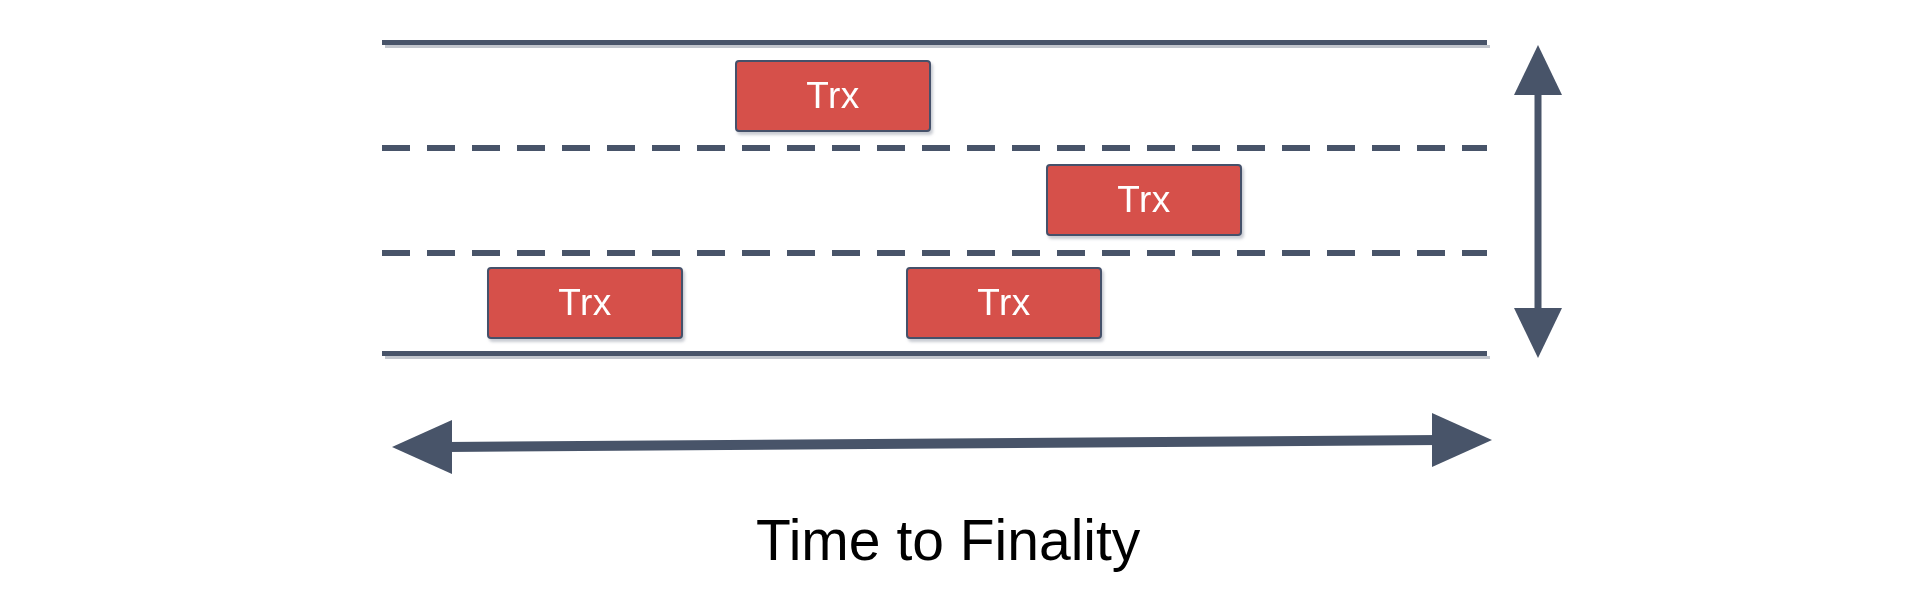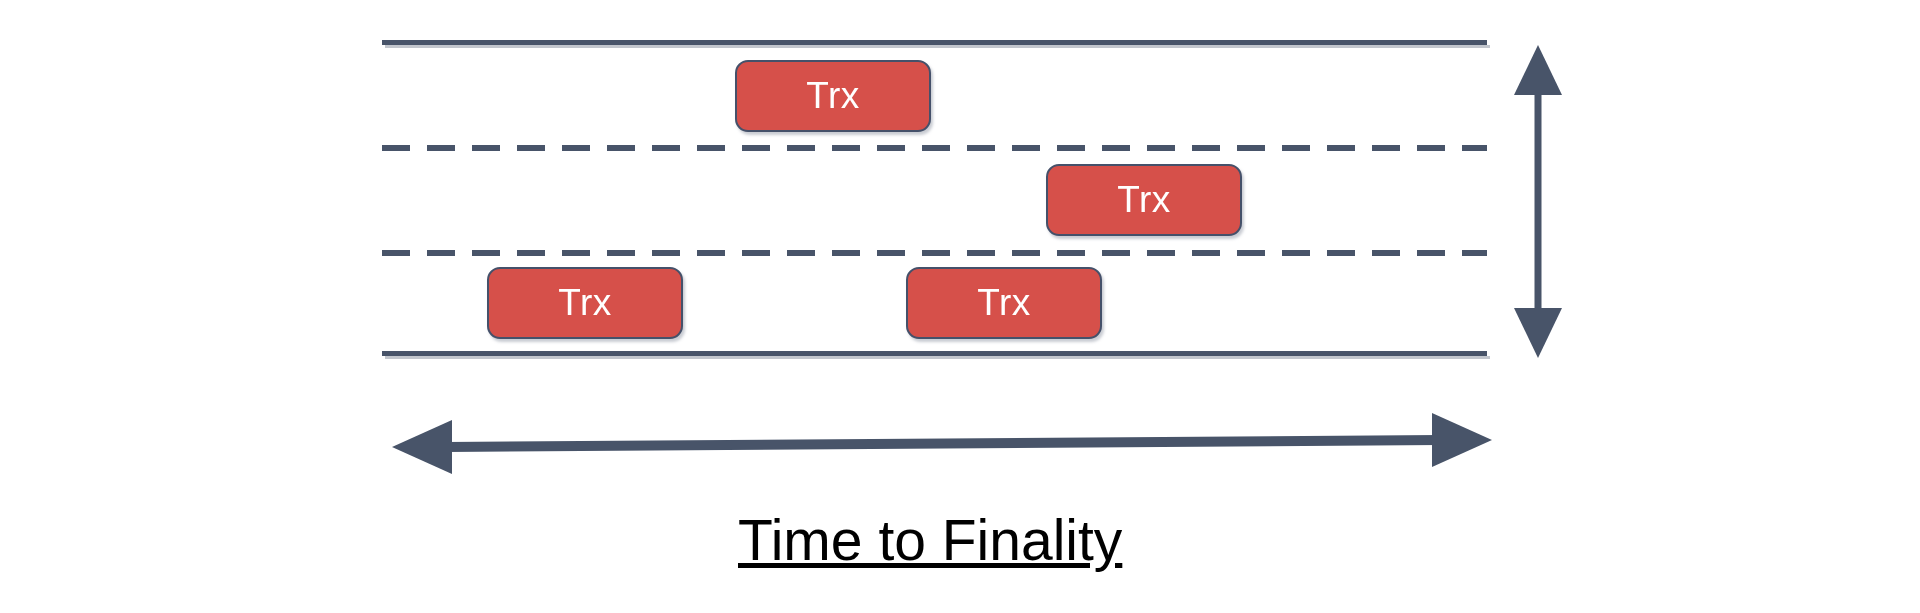--- a/index.html
+++ b/index.html
@@ -42,21 +42,21 @@
       rgba(255,255,255,0) 45px
     );
   }
 
   
   .trx {
     position: absolute;
     box-sizing: border-box;
     background: #D6504A;
     border: 2px solid #45516A;
-    border-radius: 13px;
+    border-radius: 4px;
     color: #ffffff;
     font-size: 37px;
     line-height: 1;
     display: flex;
     align-items: center;
     justify-content: center;
     box-shadow: 2px 3px 3px rgba(120,128,145,0.40);
   }
   .trx-label {
     letter-spacing: 0.5px;
@@ -79,23 +79,22 @@
     color: #000000;
     font-size: 57px;
     line-height: 1;
     white-space: nowrap;
   }
   #throughput-label {
     left: 1582px;
     top: 155px;
   }
   #finality-label {
-    left: 738px;
+    left: 756px;
     top: 512px;
-    text-decoration: underline;
   }
 </style>
 </head>
 <body>
 
 <div id="stage">
 
   <div class="rail" style="left:382px; top:40px; width:1105px;"></div>
   <div class="rail-shadow" style="left:385px; top:45px; width:1105px; height:3px;"></div>
 

